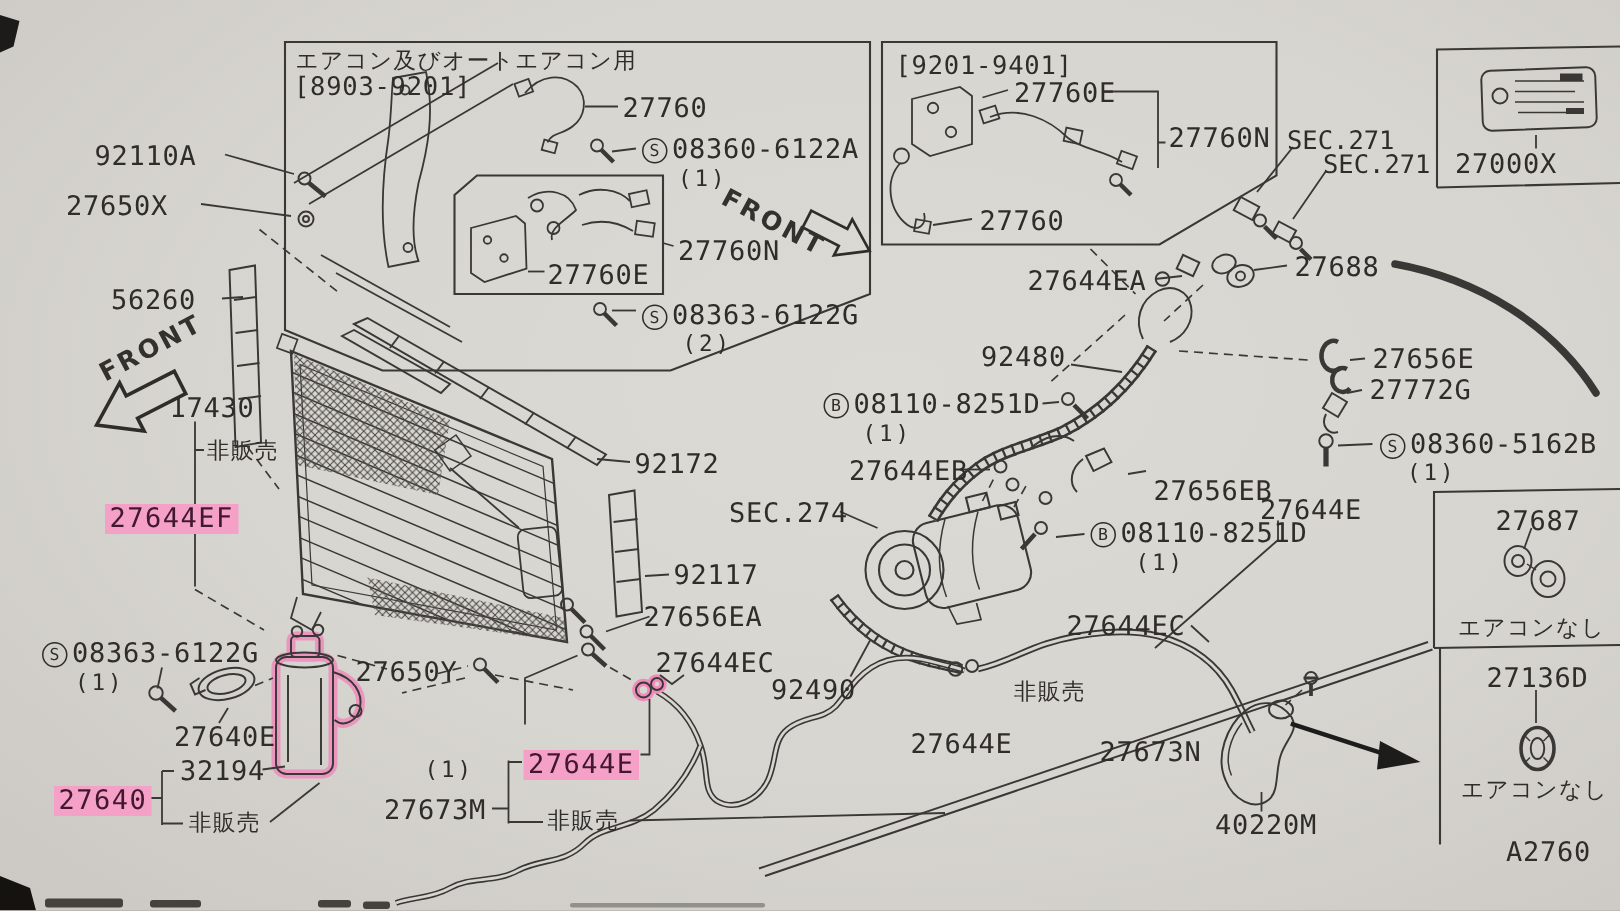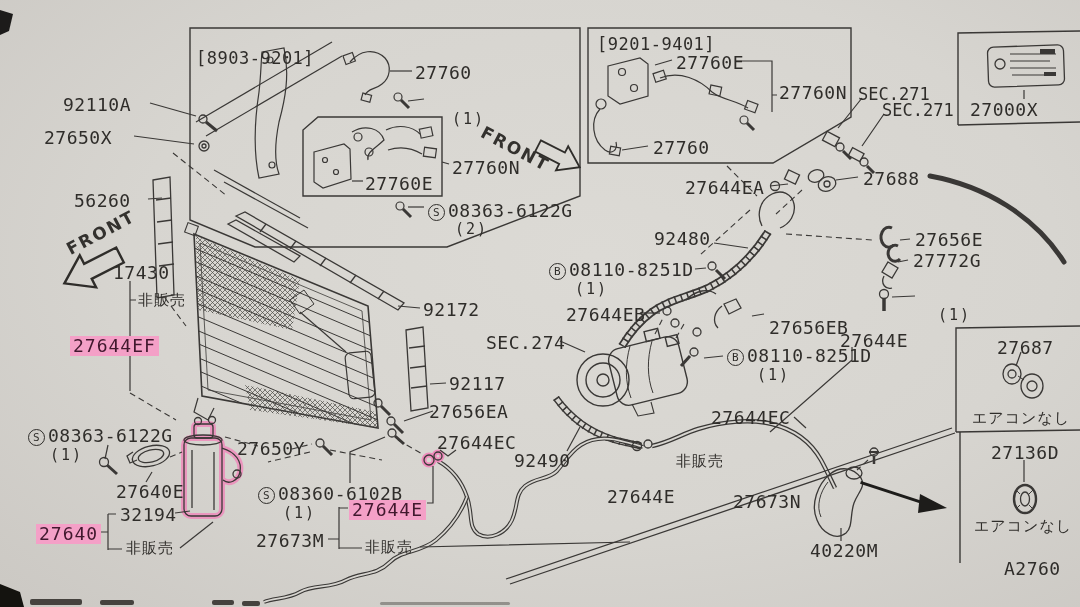--- a/index.html
+++ b/index.html
@@ -415,42 +415,45 @@
 </svg>
 
 <span class="lbl" style="left:63px;top:96px">92110A</span>
 <span class="lbl" style="left:44px;top:129px">27650X</span>
 <span class="lbl" style="left:74px;top:192px">56260</span>
 <span class="lbl front rot-l" style="left:64px;top:243px">FRONT</span>
 <span class="lbl" style="left:113px;top:264px">17430</span>
 <span class="lbl jp" style="left:138px;top:293px">非販売</span>
 <span class="lbl hl" style="left:70px;top:336px">27644EF</span>
 
+<span class="lbl jp" style="left:197px;top:33px">エアコン及びオートエアコン用</span>
 <span class="lbl rng" style="left:196px;top:50px">[8903-9201]</span>
 <span class="lbl" style="left:415px;top:64px">27760</span>
+<span class="lbl" style="left:428px;top:91px"><i class="circ">S</i><b>08360-6122A</b></span>
 <span class="lbl qty" style="left:452px;top:112px">(1)</span>
 <span class="lbl front rot-r" style="left:486px;top:124px">FRONT</span>
 <span class="lbl" style="left:452px;top:159px">27760N</span>
 <span class="lbl" style="left:365px;top:175px">27760E</span>
 <span class="lbl" style="left:428px;top:202px"><i class="circ">S</i><b>08363-6122G</b></span>
 <span class="lbl qty" style="left:455px;top:222px">(2)</span>
 
 <span class="lbl rng" style="left:597px;top:36px">[9201-9401]</span>
 <span class="lbl" style="left:676px;top:54px">27760E</span>
 <span class="lbl" style="left:779px;top:84px">27760N</span>
 <span class="lbl sec" style="left:858px;top:86px">SEC.271</span>
 <span class="lbl sec" style="left:882px;top:102px">SEC.271</span>
 <span class="lbl" style="left:970px;top:101px">27000X</span>
 <span class="lbl" style="left:653px;top:139px">27760</span>
 
 <span class="lbl" style="left:685px;top:179px">27644EA</span>
 <span class="lbl" style="left:863px;top:170px">27688</span>
 <span class="lbl" style="left:654px;top:230px">92480</span>
 <span class="lbl" style="left:915px;top:231px">27656E</span>
 <span class="lbl" style="left:913px;top:252px">27772G</span>
+<span class="lbl" style="left:920px;top:288px"><i class="circ">S</i><b>08360-5162B</b></span>
 <span class="lbl qty" style="left:938px;top:308px">(1)</span>
 
 <span class="lbl" style="left:549px;top:261px"><i class="circ">B</i><b>08110-8251D</b></span>
 <span class="lbl qty" style="left:575px;top:282px">(1)</span>
 <span class="lbl" style="left:566px;top:306px">27644EB</span>
 <span class="lbl" style="left:769px;top:319px">27656EB</span>
 <span class="lbl" style="left:486px;top:334px">SEC.274</span>
 <span class="lbl" style="left:727px;top:347px"><i class="circ">B</i><b>08110-8251D</b></span>
 <span class="lbl qty" style="left:757px;top:368px">(1)</span>
 <span class="lbl" style="left:840px;top:332px">27644E</span>
@@ -464,21 +467,20 @@
 <span class="lbl" style="left:437px;top:434px">27644EC</span>
 <span class="lbl" style="left:237px;top:440px">27650Y</span>
 
 <span class="lbl" style="left:28px;top:427px"><i class="circ">S</i><b>08363-6122G</b></span>
 <span class="lbl qty" style="left:50px;top:448px">(1)</span>
 <span class="lbl" style="left:116px;top:483px">27640E</span>
 <span class="lbl" style="left:120px;top:506px">32194</span>
 <span class="lbl hl" style="left:36px;top:524px">27640</span>
 <span class="lbl jp" style="left:126px;top:541px">非販売</span>
 
-<span class="lbl" style="left:258px;top:485px"><i class="circ">S</i><b>08360-6102B</b></span>
 <span class="lbl qty" style="left:283px;top:506px">(1)</span>
 <span class="lbl hl" style="left:349px;top:500px">27644E</span>
 <span class="lbl" style="left:256px;top:532px">27673M</span>
 <span class="lbl jp" style="left:365px;top:540px">非販売</span>
 
 <span class="lbl" style="left:514px;top:452px">92490</span>
 <span class="lbl" style="left:711px;top:409px">27644EC</span>
 <span class="lbl" style="left:607px;top:488px">27644E</span>
 <span class="lbl jp" style="left:676px;top:454px">非販売</span>
 <span class="lbl" style="left:733px;top:493px">27673N</span>

